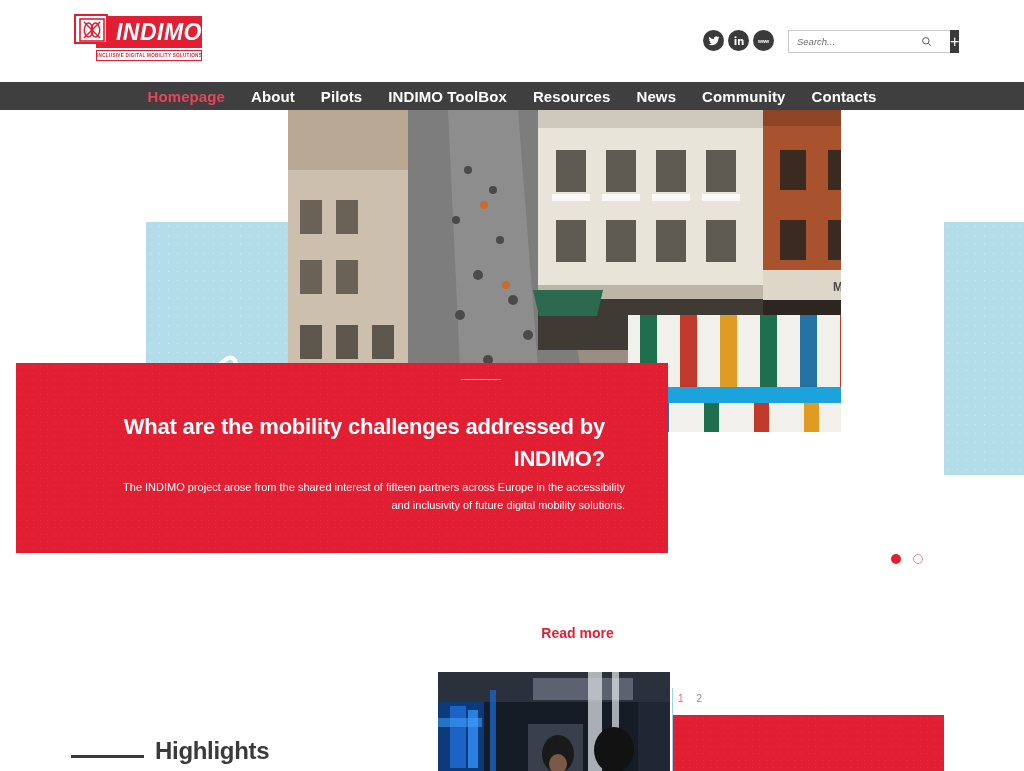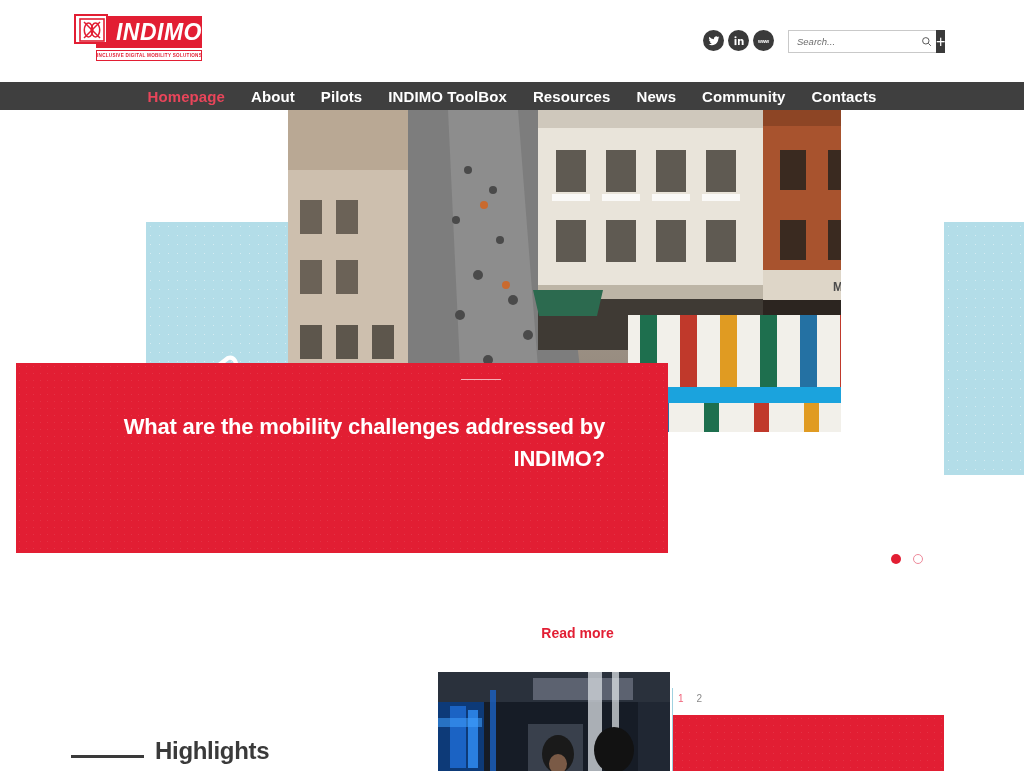--- a/index.html
+++ b/index.html
@@ -45,21 +45,21 @@
   .soc-ico.tw { left:703px; }
   .soc-ico.li { left:728px; }
   .soc-ico.www { left:753px; font-size:5px; font-weight:bold; letter-spacing:-0.2px; }
 
   .searchbox {
     position:absolute; left:788px; top:30px; width:150px; height:23px;
     display:flex;
   }
   .search-field {
     flex:1; height:23px; border:1px solid #C9C9C9; border-right:none;
-    background:#fff; display:flex; align-items:center; padding:0 4px 0 8px;
+    background:#fff; display:flex; align-items:center; padding:0 18px 0 8px;
   }
   .search-field input {
     flex:1; border:none; outline:none; font-size:9.5px; font-style:italic;
     color:#4a4a4a; font-family:"Liberation Sans", sans-serif; background:transparent;
   }
   .search-field input::placeholder { color:#6d6d6d; font-style:italic; }
   .search-plus {
     width:26px; height:23px; background:#3A3A3A; color:#fff;
     display:flex; align-items:center; justify-content:center;
     font-size:16px; font-weight:300; line-height:1;
@@ -336,20 +336,21 @@
             <rect x="516" y="293" width="15" height="29" fill="#e09b22"></rect>
             <rect x="566" y="293" width="15" height="29" fill="#2471a3"></rect>
             <rect x="616" y="293" width="15" height="29" fill="#1e6f4e"></rect>
           </g>
         </g>
       </svg>
     </div>
 
     <div class="red-banner">
       <div class="banner-title">What are the mobility challenges addressed by INDIMO?</div>
+      <div class="banner-sub">The INDIMO project arose from the shared interest of fifteen partners across Europe in the accessibility and inclusivity of future digital mobility solutions.</div>
     </div>
 
     <div class="banner-rule"></div>
     <div class="readmore">Read more</div>
 
     <div class="dots">
       <div class="dot on"></div>
       <div class="dot off"></div>
     </div>
   </div>

